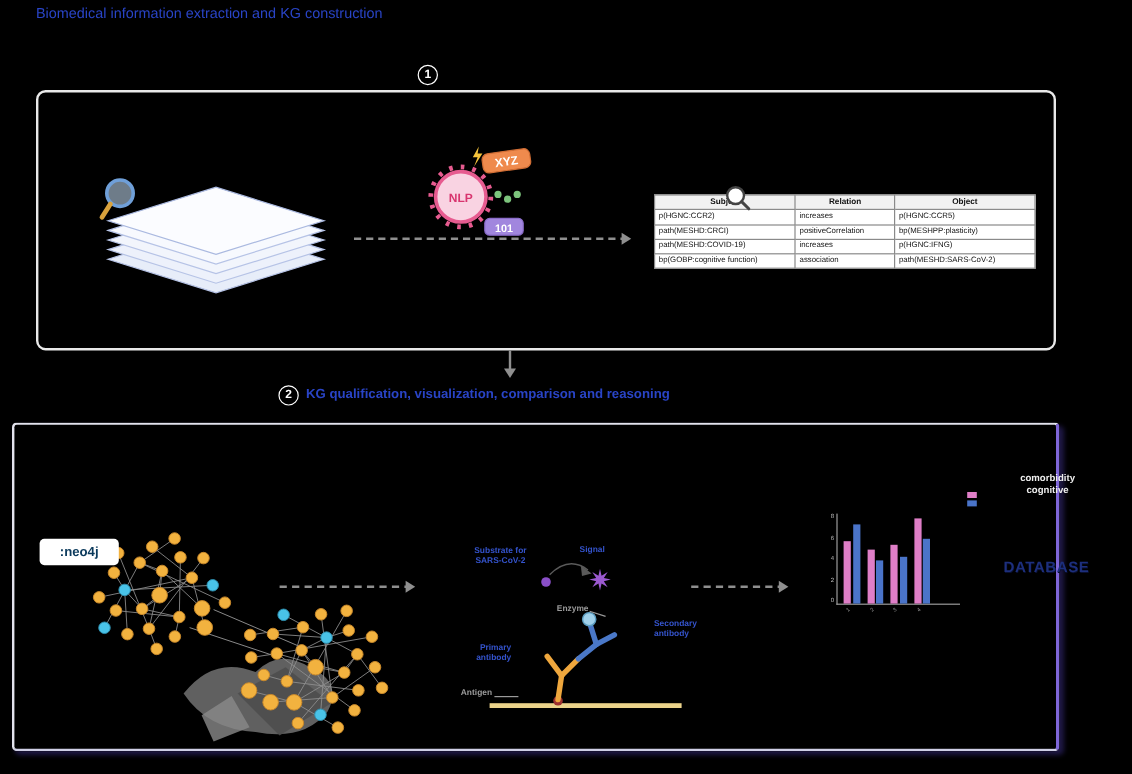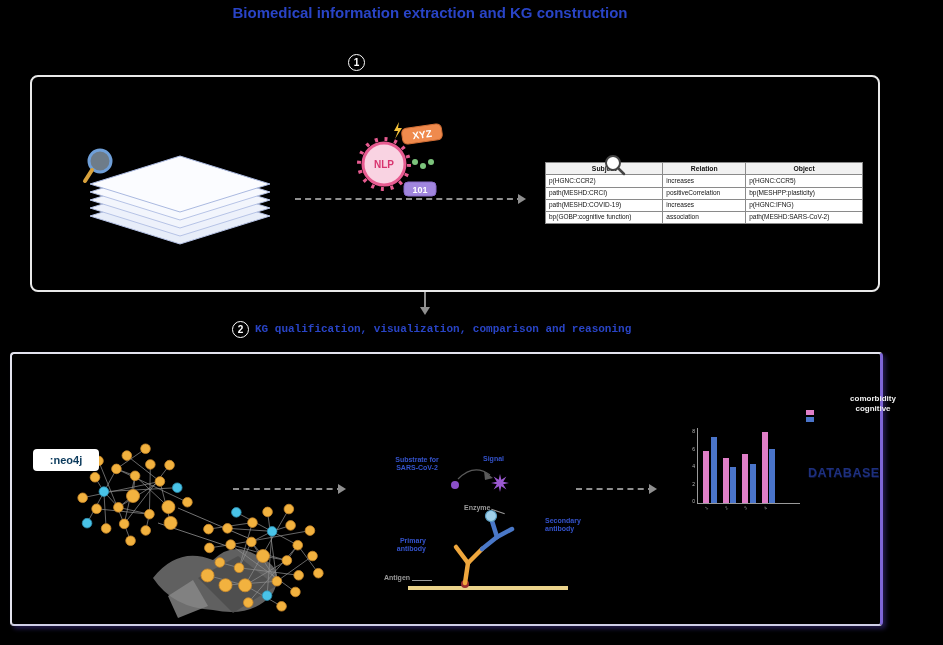--- a/index.html
+++ b/index.html
@@ -1,27 +1,27 @@
 <!DOCTYPE html>
 <html><head>
 <meta charset="utf-8">
 <style>
   html,body{margin:0;padding:0;background:#000;}
   .canvas{position:relative;width:943px;height:645px;background:#000;overflow:hidden;
           font-family:"Liberation Sans",sans-serif;}
 
-  .fig-title{position:absolute;left:30px;top:4px;width:800px;text-align:center;
-             color:#2944c6;font-weight:bold;font-size:15px;}
+  .fig-title{position:absolute;left:30px;top:4px;width:800px;text-align:left;
+             color:#2944c6;font-weight:normal;font-size:12px;}
 
   .badge{position:absolute;width:15px;height:15px;border:1.5px solid #fff;border-radius:50%;
          background:#000;color:#fff;font-size:10px;font-weight:bold;
          display:flex;align-items:center;justify-content:center;z-index:6;}
   #badge1{left:348px;top:54px;}
   #badge2{left:232px;top:321px;}
-  .step2-heading{position:absolute;left:255px;top:323px;color:#2944c6;font-weight:bold;font-size:11px;font-family:Liberation Mono, monospace;}
+  .step2-heading{position:absolute;left:255px;top:323px;color:#2944c6;font-weight:bold;font-size:11px;}
 
   .panel{position:absolute;border-radius:8px;}
   #top-panel{left:30px;top:75px;width:846px;height:213px;border:2px solid #e9e9e9;}
   #bottom-panel{left:10px;top:352px;width:868px;height:270px;border:2px solid #e3e3ee;
                 border-right:3px solid #7e66d8;border-bottom-color:#cfcfe6;border-radius:4px;
                 box-shadow:3px 3px 4px rgba(90,70,200,0.35);}
 
   .dashed-arrow{position:absolute;border-top:2px dashed #8f8f8f;z-index:3;}
   .dashed-arrow::after{content:"";position:absolute;right:-8px;top:-6px;
       border:5px solid transparent;border-left:8px solid #8f8f8f;}
@@ -72,22 +72,22 @@
       font-size:5px;color:#bbb;text-align:right;width:11px;padding-right:2px;box-sizing:border-box;}
   #plot-area{position:relative;width:92px;border-left:1px solid #9a9a9a;border-bottom:1px solid #9a9a9a;
       display:flex;align-items:flex-end;gap:6px;padding:0 5px;}
   .bar-group{position:relative;display:flex;align-items:flex-end;gap:1.5px;height:100%;}
   .bar{width:6px;}
   .xcat{position:absolute;bottom:-9px;left:1px;font-size:4.5px;color:#9a9a9a;
       transform:rotate(-40deg);transform-origin:left top;}
 
   #hypothesis{position:absolute;left:834px;top:394px;width:78px;color:#efefef;
       font-size:8px;font-weight:bold;text-align:center;line-height:1.2;z-index:6;}
-  #database{position:absolute;left:808px;top:466px;width:84px;color:#1d2f7d;
-      font-size:12.5px;font-weight:800;letter-spacing:0.5px;z-index:6;
+  #database{position:absolute;left:830px;top:466px;width:84px;color:#1d2f7d;
+      font-size:12.5px;font-weight:800;text-align:center;letter-spacing:0.5px;z-index:6;
       text-shadow:0.5px 0.5px 0 #0a1030;}
 </style>
 </head>
 <body>
 
 <div class="canvas">
 
   <div class="fig-title">Biomedical information extraction and KG construction</div>
 
   <div class="badge" id="badge1">1</div>

